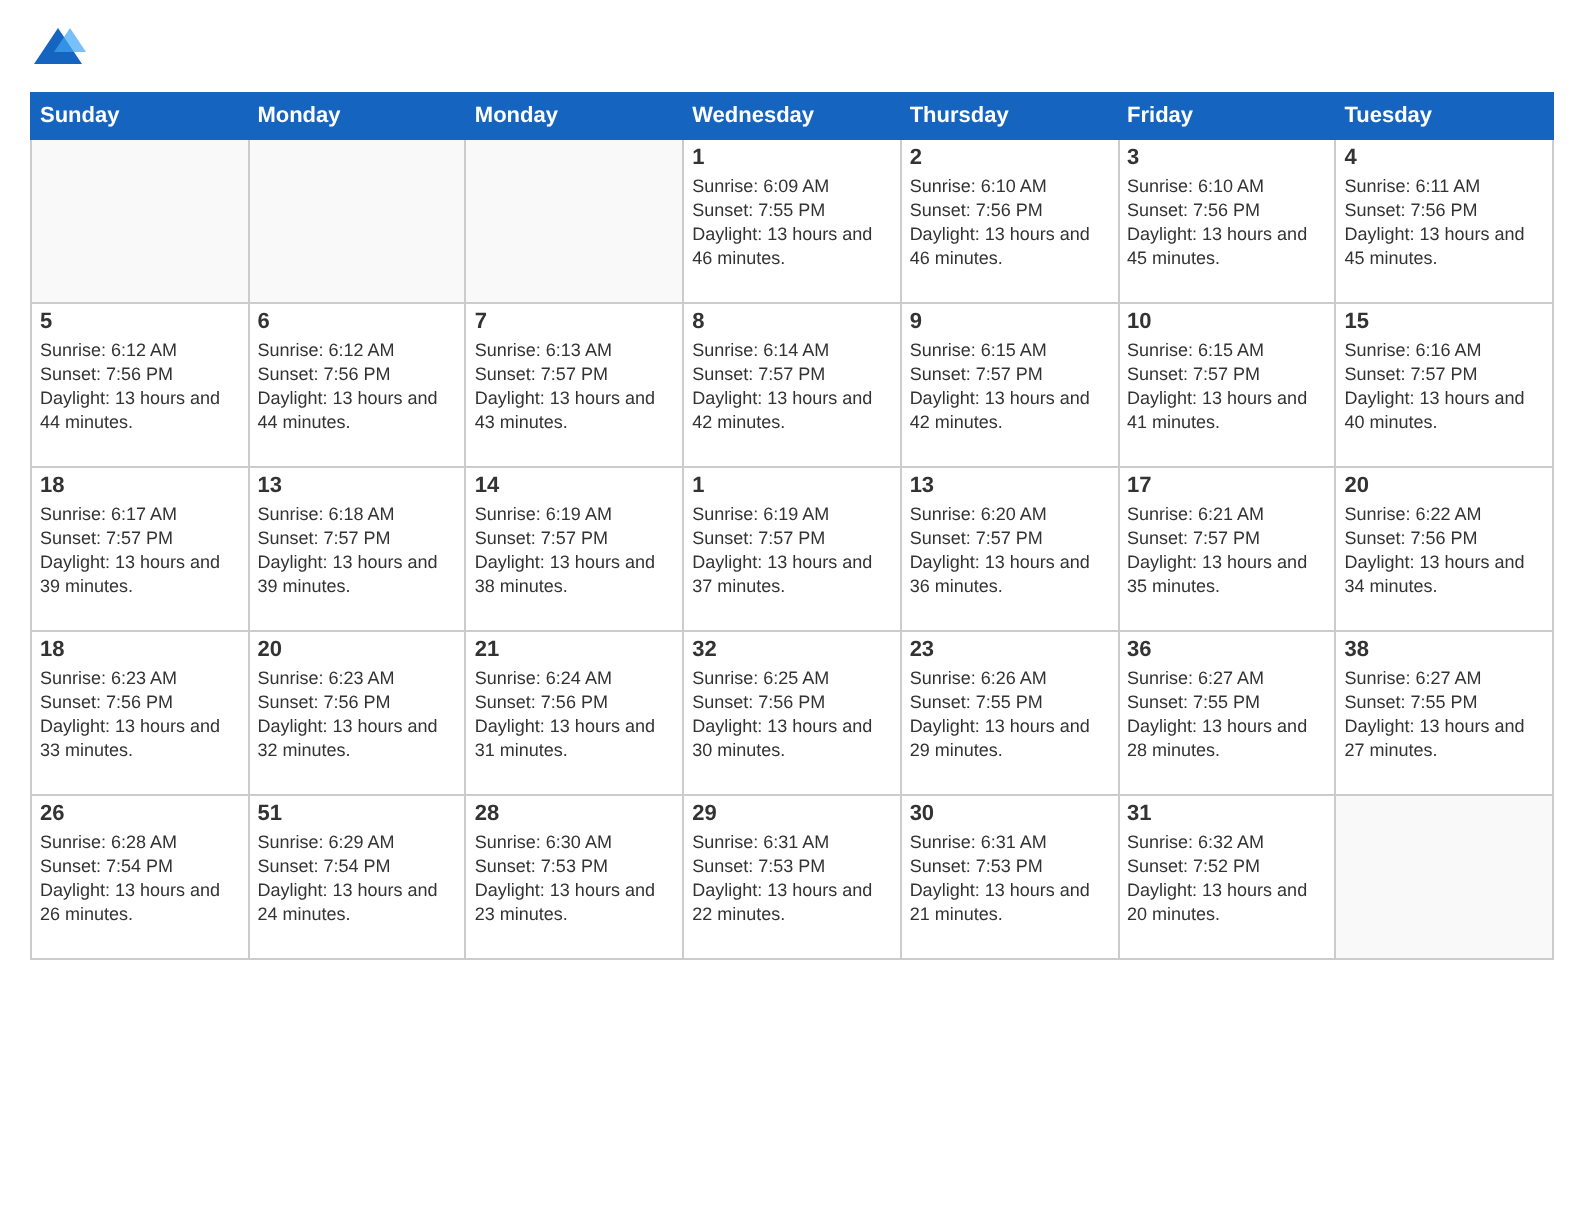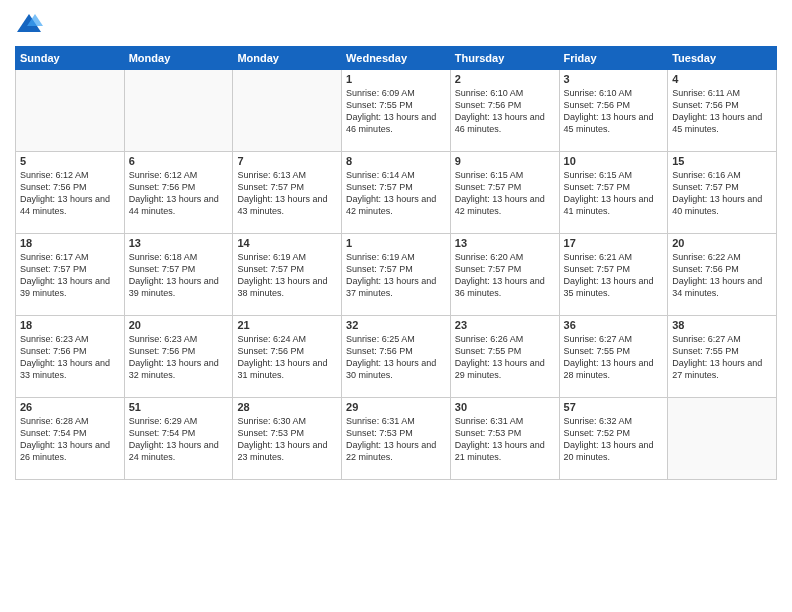--- a/index.html
+++ b/index.html
@@ -250,20 +250,20 @@
           </td>
           <td>
             <div class="day-num">29</div>
             <div class="cell-text">Sunrise: 6:31 AM<br>Sunset: 7:53 PM<br>Daylight: 13 hours and 22 minutes.</div>
           </td>
           <td>
             <div class="day-num">30</div>
             <div class="cell-text">Sunrise: 6:31 AM<br>Sunset: 7:53 PM<br>Daylight: 13 hours and 21 minutes.</div>
           </td>
           <td>
-            <div class="day-num">57</div>
+            <div class="day-num">31</div>
             <div class="cell-text">Sunrise: 6:32 AM<br>Sunset: 7:52 PM<br>Daylight: 13 hours and 20 minutes.</div>
           </td>
           <td class="empty"></td>
         </tr>
       </tbody>
   </table>
 </div>
 
 </body></html>

